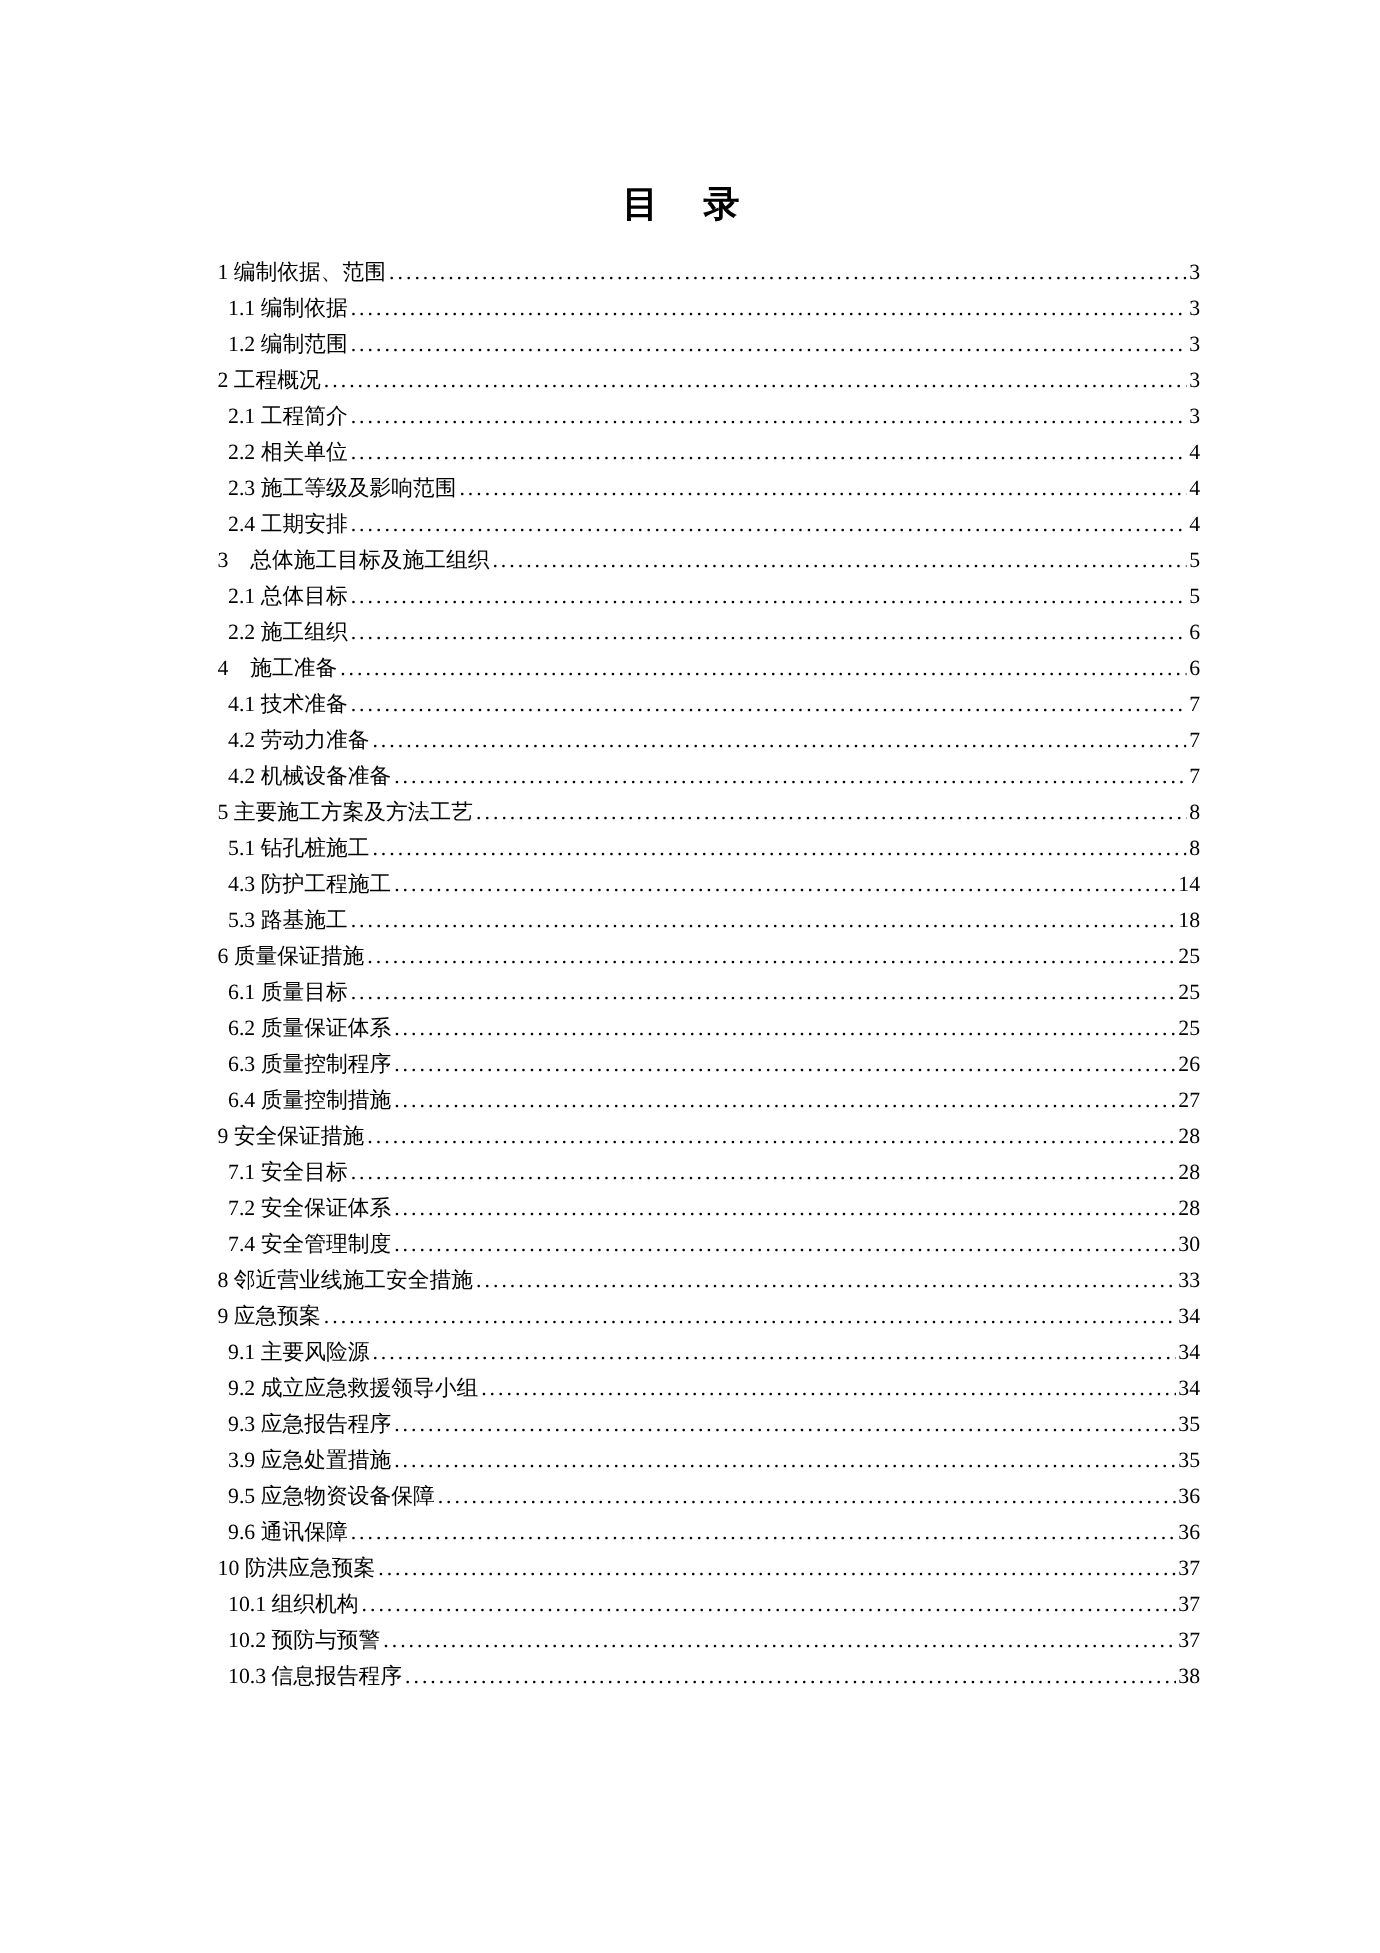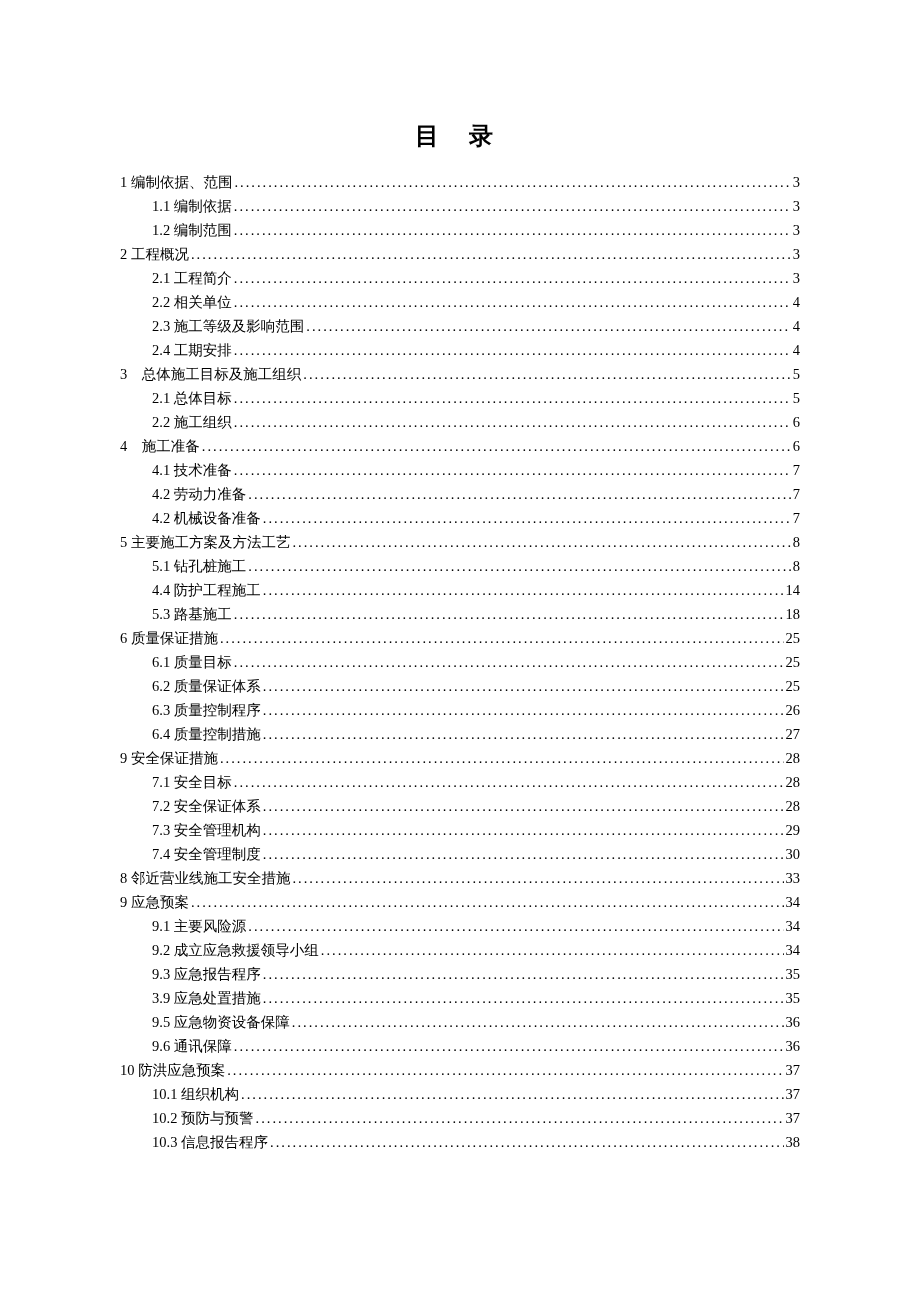--- a/index.html
+++ b/index.html
@@ -22,20 +22,21 @@
     }
     .toc-entry {
       display: flex;
       align-items: baseline;
       font-size: 14.5px;
       line-height: 24px;
       white-space: nowrap;
     }
     .toc-entry.level-1 {
       padding-left: 0;
+      margin-left: 25px;
     }
     .toc-entry.level-2 {
       padding-left: 32px;
     }
     .toc-label {
       flex: 0 0 auto;
     }
     .toc-dots {
       flex: 1 1 auto;
       overflow: hidden;
@@ -135,21 +136,21 @@
         <span class="toc-label">5 主要施工方案及方法工艺</span>
         <span class="toc-dots"></span>
         <span class="toc-page">8</span>
       </div>
       <div class="toc-entry level-2">
         <span class="toc-label">5.1 钻孔桩施工</span>
         <span class="toc-dots"></span>
         <span class="toc-page">8</span>
       </div>
       <div class="toc-entry level-2">
-        <span class="toc-label">4.4 防护工程施工</span>
+        <span class="toc-label">4.3 防护工程施工</span>
         <span class="toc-dots"></span>
         <span class="toc-page">14</span>
       </div>
       <div class="toc-entry level-2">
         <span class="toc-label">5.3 路基施工</span>
         <span class="toc-dots"></span>
         <span class="toc-page">18</span>
       </div>
       <div class="toc-entry level-1">
         <span class="toc-label">6 质量保证措施</span>
@@ -183,25 +184,20 @@
       </div>
       <div class="toc-entry level-2">
         <span class="toc-label">7.1 安全目标</span>
         <span class="toc-dots"></span>
         <span class="toc-page">28</span>
       </div>
       <div class="toc-entry level-2">
         <span class="toc-label">7.2 安全保证体系</span>
         <span class="toc-dots"></span>
         <span class="toc-page">28</span>
-      </div>
-      <div class="toc-entry level-2">
-        <span class="toc-label">7.3 安全管理机构</span>
-        <span class="toc-dots"></span>
-        <span class="toc-page">29</span>
       </div>
       <div class="toc-entry level-2">
         <span class="toc-label">7.4 安全管理制度</span>
         <span class="toc-dots"></span>
         <span class="toc-page">30</span>
       </div>
       <div class="toc-entry level-1">
         <span class="toc-label">8 邻近营业线施工安全措施</span>
         <span class="toc-dots"></span>
         <span class="toc-page">33</span>

